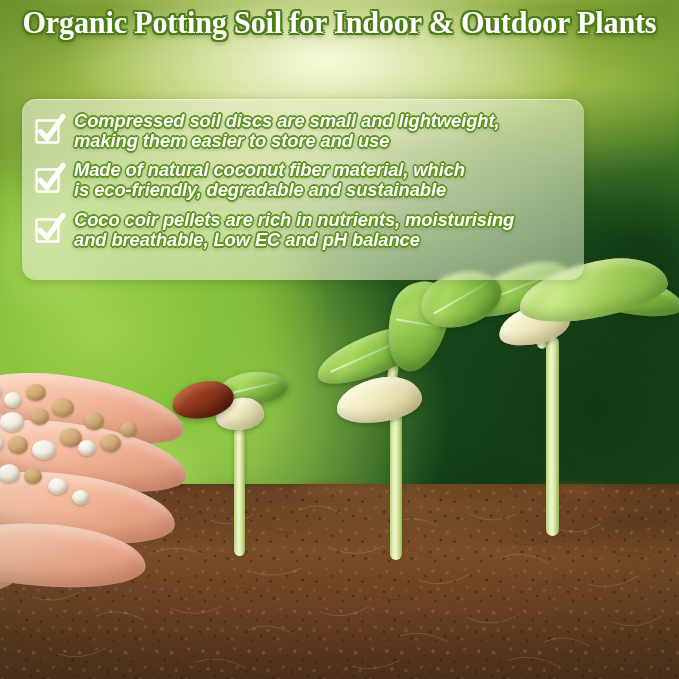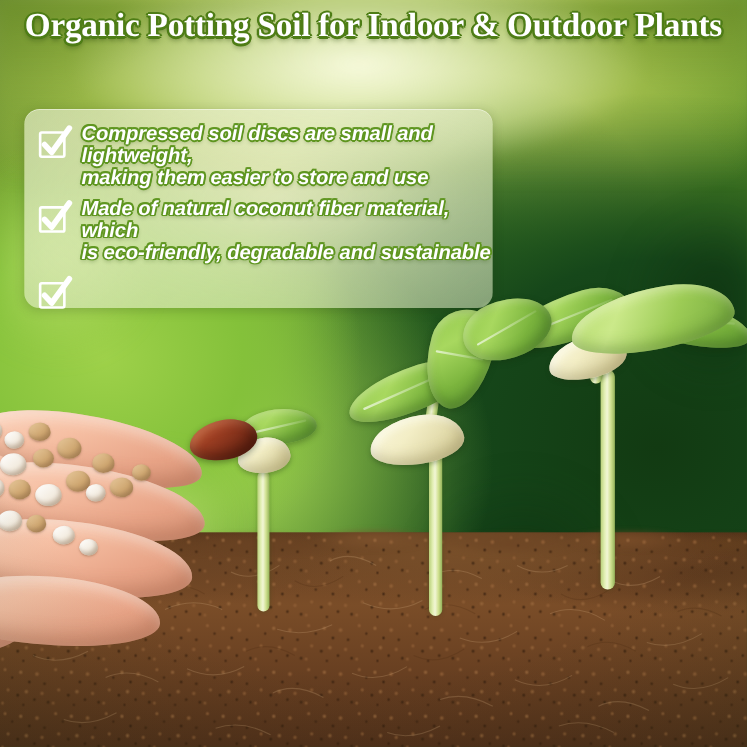--- a/index.html
+++ b/index.html
@@ -168,21 +168,21 @@
     text-shadow:
       -1.4px -1.4px 0 #6f9c2a, 1.4px -1.4px 0 #6f9c2a,
       -1.4px  1.4px 0 #6f9c2a, 1.4px  1.4px 0 #6f9c2a,
       -2px 0 0 #6f9c2a, 2px 0 0 #6f9c2a,
       0 -2px 0 #6f9c2a, 0 2px 0 #6f9c2a,
       0 3px 6px rgba(40,65,15,.5);
   }
 
   
   .panel{
-    position:absolute;left:22px;top:99px;width:426px;height:181px;
+    position:absolute;left:22px;top:99px;width:562px;height:181px;
     border-radius:14px;
     background:
       radial-gradient(ellipse 300px 130px at 55% 45%, rgba(250,248,224,.60) 0%, rgba(236,240,205,.46) 55%, rgba(220,230,195,.34) 100%),
       linear-gradient(135deg, rgba(238,244,215,.48) 0%, rgba(226,236,200,.40) 45%, rgba(205,220,180,.34) 100%);
     box-shadow:0 2px 10px rgba(30,55,15,.22), inset 0 1px 0 rgba(255,255,255,.45);
     backdrop-filter:blur(2px);
   }
   .feature-list{position:absolute;inset:0;padding:10px 0 0 6px;}
   .feature{
     display:flex;align-items:flex-start;gap:10px;
@@ -359,18 +359,20 @@
 is eco-friendly, degradable and sustainable</span>
       </div>
 
       <div class="feature">
         <span class="check">
           <svg width="30" height="40" viewBox="0 0 30 40">
             <rect x="2.5" y="8.5" width="22" height="22" rx="1.5" fill="none" stroke="#ffffff" stroke-width="2.4"></rect>
             <path d="M6.5 19.5 L13 26.5 L29 4.5" fill="none" stroke="#ffffff" stroke-width="5.2" stroke-linecap="round" stroke-linejoin="round"></path>
           </svg>
         </span>
+        <span class="feature-text">Coco coir pellets are rich in nutrients, moisturising
+and breathable, Low EC and pH balance</span>
       </div>
 
     </div>
   </div>
 
 </div>
 
 </body></html>

